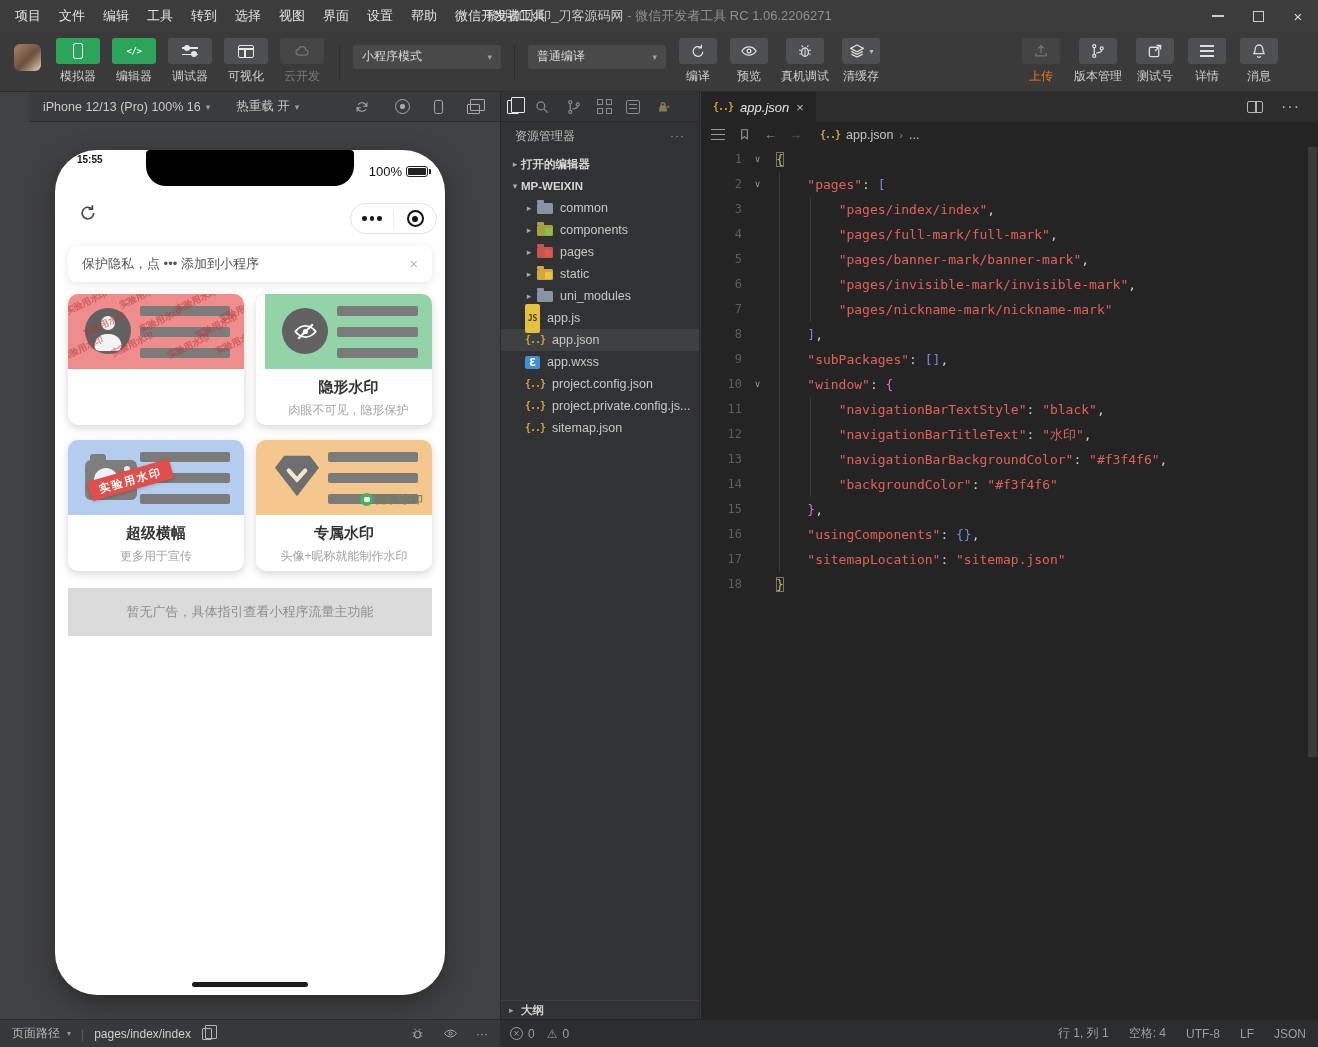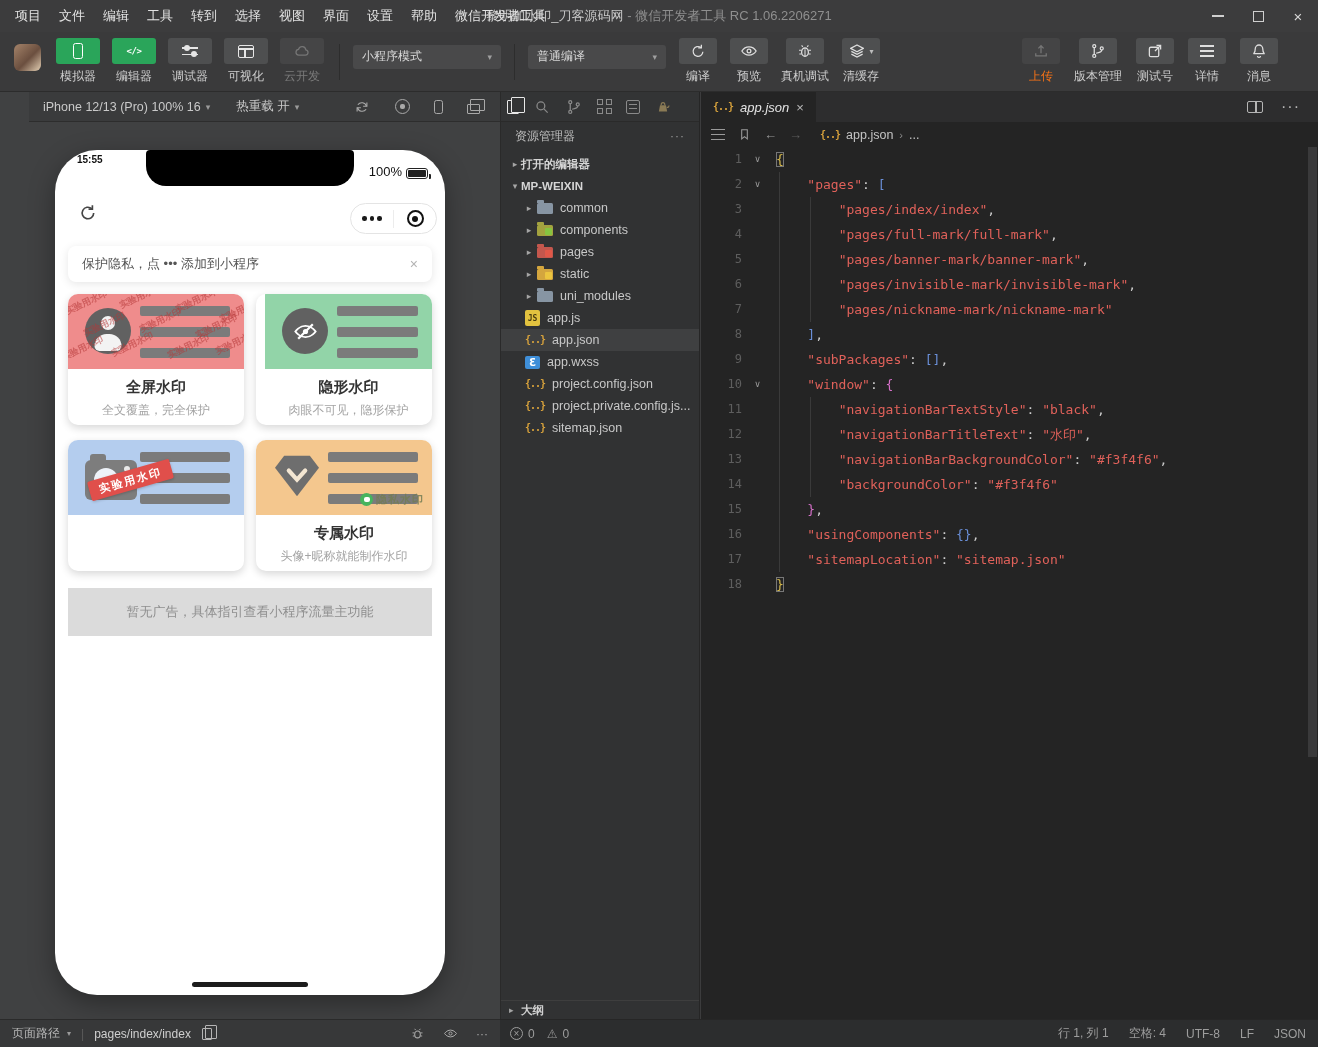--- a/index.html
+++ b/index.html
@@ -48,21 +48,21 @@
   .sim-strip{position:absolute;left:0;top:0;right:0;height:30px;background:#3a3b3c;border-bottom:1px solid #2d2d2d;display:flex;align-items:center;padding:0 14px;font-size:12.5px;color:#c9c9c9;margin-left:29px;}
   .strip-item{display:flex;align-items:center;gap:5px;cursor:pointer;white-space:nowrap;}
   .strip-item .caret{font-size:9px;color:#9a9a9a;}
   .sim-strip-icons{margin-left:auto;display:flex;gap:24px;color:#a9a9a9;padding-right:6px;}
   .sim-strip-icons .ic{cursor:pointer;}
 
   
   .phone{position:absolute;left:55px;top:58px;width:390px;height:845px;background:#fff;border-radius:42px;box-shadow:0 8px 26px rgba(0,0,0,.35);}
   .p-notch{position:absolute;left:50%;top:0;transform:translateX(-50%);width:208px;height:36px;background:#000;border-radius:4px 4px 20px 20px;}
   .p-time{position:absolute;left:22px;top:4px;font-size:10px;font-weight:bold;color:#111;}
-  .p-batt{position:absolute;right:14px;top:14px;display:flex;align-items:flex-end;gap:4px;font-size:13px;color:#111;}
+  .p-batt{position:absolute;right:14px;top:14px;display:flex;align-items:center;gap:4px;font-size:13px;color:#111;}
   .batt-body{width:22px;height:11px;border:1.6px solid #222;border-radius:3px;position:relative;background:#222;background-clip:content-box;padding:1px;}
   .batt-nub{width:2px;height:5px;background:#222;border-radius:0 1px 1px 0;margin-left:-3px;}
   .p-refresh{position:absolute;left:22px;top:52px;cursor:pointer;}
   .p-capsule{position:absolute;right:8px;top:53px;width:87px;height:31px;border:1px solid #e4e4e4;border-radius:16px;background:#fff;display:flex;align-items:center;cursor:pointer;}
   .cap-dots{flex:1;display:flex;justify-content:center;gap:3px;}
   .cap-dots i{width:4.5px;height:4.5px;border-radius:50%;background:#1a1a1a;}
   .cap-div{width:1px;height:18px;background:#ececec;}
   .cap-target{flex:1;display:flex;justify-content:center;}
   .cap-target i{width:17px;height:17px;border:2px solid #111;border-radius:50%;position:relative;display:block;}
   .cap-target i::after{content:"";position:absolute;left:50%;top:50%;transform:translate(-50%,-50%);width:6px;height:6px;border-radius:50%;background:#111;}
@@ -106,21 +106,21 @@
   #tree{position:absolute;left:0;top:61px;right:0;}
   .trow{height:22px;display:flex;align-items:center;font-size:12.5px;color:#c8c8c8;cursor:pointer;white-space:nowrap;}
   .trow.sel{background:#3f4041;}
   .trow .chev{width:12px;text-align:center;font-size:9px;color:#a5a5a5;flex:0 0 auto;}
   .trow.section{padding-left:8px;font-weight:bold;font-size:11.5px;color:#d6d6d6;}
   .trow.item{padding-left:22px;}
   .trow .fico{margin:0 7px 0 2px;flex:0 0 auto;}
   .fold-ic{display:block;width:16px;height:11px;border-radius:1.5px;position:relative;}
   .fold-ic::before{content:"";position:absolute;left:0;top:-3px;width:7px;height:3px;border-radius:1px 1px 0 0;background:inherit;}
   .fold-ic .fb{position:absolute;right:1px;bottom:1px;width:7px;height:7px;border-radius:1px;}
-  .js-ic{display:flex;width:15px;height:16px;border-radius:2px;background:#e2c23f;color:#4a3d10;font:bold 8px/13px "DejaVu Sans Mono",monospace;align-items:center;justify-content:center;}
+  .js-ic{display:flex;width:15px;height:29px;border-radius:2px;background:#e2c23f;color:#4a3d10;font:bold 8px/13px "DejaVu Sans Mono",monospace;align-items:center;justify-content:center;}
   .brace-ic{color:#d9a33c;font:bold 10px/1 "DejaVu Sans Mono",monospace;letter-spacing:-1px;}
   .wx-ic{display:flex;width:15px;height:13px;border-radius:2px;background:#3f8fd9;color:#fff;font:bold 10px/13px "DejaVu Sans",sans-serif;align-items:center;justify-content:center;transform:scaleX(-1);}
   .outline-row{position:absolute;left:0;bottom:0;right:0;height:19px;border-top:1px solid #3e3e3e;display:flex;align-items:center;padding-left:8px;font-size:11.5px;font-weight:bold;color:#cfcfcf;background:#313233;cursor:pointer;}
   .outline-row .chev{width:12px;font-size:9px;color:#a5a5a5;font-weight:normal;}
 
   
   .editor{position:absolute;left:701px;top:92px;right:0;bottom:28px;background:#242424;}
   .tabstrip{position:absolute;left:0;top:0;right:0;height:30px;background:#2d2d2e;display:flex;}
   .tab{height:30px;background:#242424;display:flex;align-items:center;gap:7px;padding:0 12px;cursor:pointer;}
   .tab .fname{font-size:13px;font-style:italic;color:#e4e4e4;}
@@ -461,24 +461,20 @@
               <span class="wm" style="left: 106px; top: 0px;">实验用水印</span>
               <span class="wm" style="left: 150px; top: 10px;">实验用水印</span>
               <span class="wm" style="left: 14px; top: 24px;">实验用水印</span>
               <span class="wm" style="left: 70px; top: 20px;">实验用水印</span>
               <span class="wm" style="left: 126px; top: 26px;">实验用水印</span>
               <span class="wm" style="left: -8px; top: 48px;">实验用水印</span>
               <span class="wm" style="left: 42px; top: 44px;">实验用水印</span>
               <span class="wm" style="left: 98px; top: 46px;">实验用水印</span>
               <span class="wm" style="left: 146px; top: 42px;">实验用水印</span>
             </div>
-            <div class="card-body">
-              <div class="card-title">全屏水印</div>
-              <div class="card-sub">全文覆盖，完全保护</div>
-            </div>
           </div>
           <div class="card" style="left: 201px; top: 144px; padding-left: 9px;">
             <div class="card-img" style="background: rgb(146, 212, 168);">
               <span class="bars">
                 <i></i>
                 <i></i>
                 <i></i>
               </span>
               <span class="card-ico">
                 <i class="ic-eyeoff">
@@ -501,20 +497,24 @@
                 <i></i>
                 <i></i>
                 <i></i>
               </span>
               <span class="card-ico">
                 <i class="ic-camera">
                   <u class="hump"></u>
                 </i>
               </span>
               <div class="ribbon">实验用水印</div>
+            </div>
+            <div class="card-body">
+              <div class="card-title">超级横幅</div>
+              <div class="card-sub">更多用于宣传</div>
             </div>
           </div>
           <div class="card" style="left: 201px; top: 290px;">
             <div class="card-img" style="background: rgb(244, 199, 142);">
               <span class="bars">
                 <i></i>
                 <i></i>
                 <i></i>
               </span>
               <span class="card-ico"><svg viewBox="0 0 52 48" width="48" height="44">

